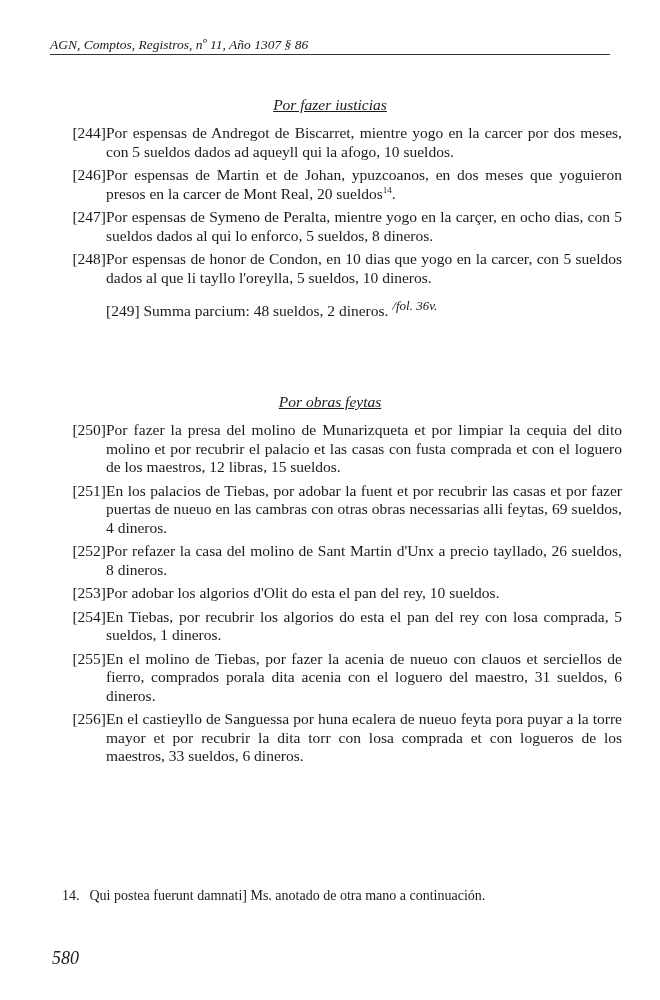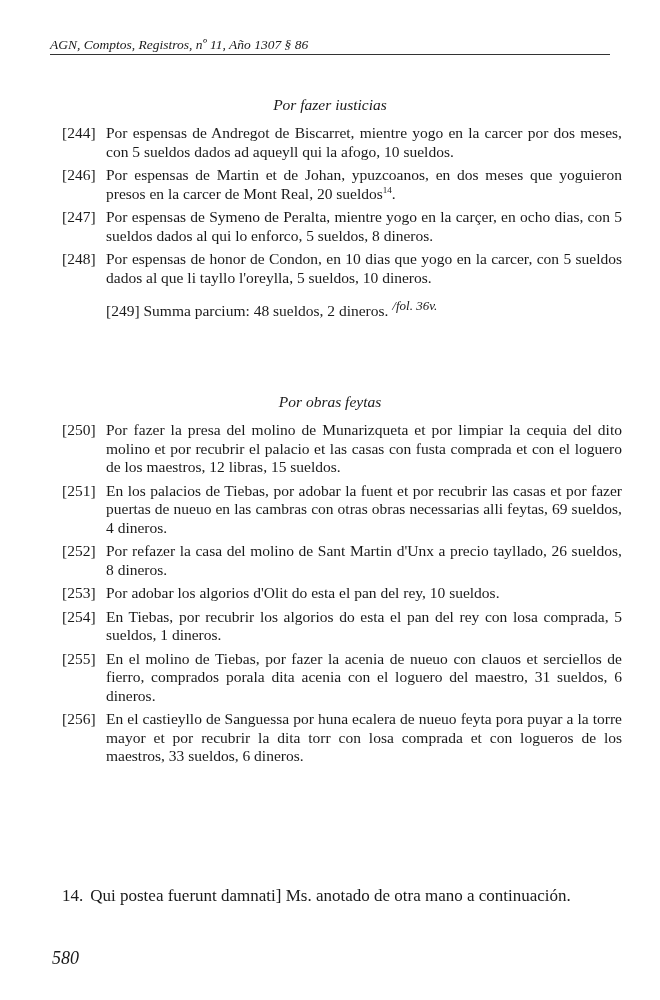--- a/index.html
+++ b/index.html
@@ -8,36 +8,36 @@
     font-family: "Liberation Serif", "DejaVu Serif", serif;
     color: #1a1a1a;
   }
   .running-head {
     position: absolute; left: 50px; top: 36px; width: 560px;
     font-style: italic; font-size: 13.5px; line-height: 18px;
     border-bottom: 1.2px solid #333;
   }
   .section-title {
     position: absolute; left: 50px; width: 560px; text-align: center;
-    font-style: italic; font-size: 15.5px; line-height: 20px;
+    font-style: italic; font-size: 15.5px; line-height: 20px; text-decoration: underline;
   }
   .entries { position: absolute; left: 62px; width: 560px; }
   .entry {
     display: flex; font-size: 15.5px; line-height: 18.5px; margin-bottom: 5px;
   }
-  .entry-num { width: 44px; flex: 0 0 44px; }
+  .entry-num { width: 44px; flex: 0 0 44px; text-align: right; }
   .entry-text { flex: 1; text-align: justify; }
   .summa {
     font-size: 15.5px; line-height: 18.5px; margin: 10px 0 0 44px;
   }
   .summa .fol { font-size: 13px; vertical-align: super; font-style: italic; }
   sup { font-size: 9px; line-height: 0; }
   .footnote {
     position: absolute; left: 62px; top: 888px; width: 560px;
-    font-size: 17px; line-height: 15px;
+    font-size: 14px; line-height: 15px;
   }
   .footnote .fn-num { display: inline-block; width: 24px; }
   .page-number {
     position: absolute; left: 52px; top: 948px; font-size: 18px; font-style: italic;
   }
 </style>
 </head>
 <body>
 
 <div class="running-head">AGN, Comptos, Registros, nº 11, Año 1307 § 86</div>

